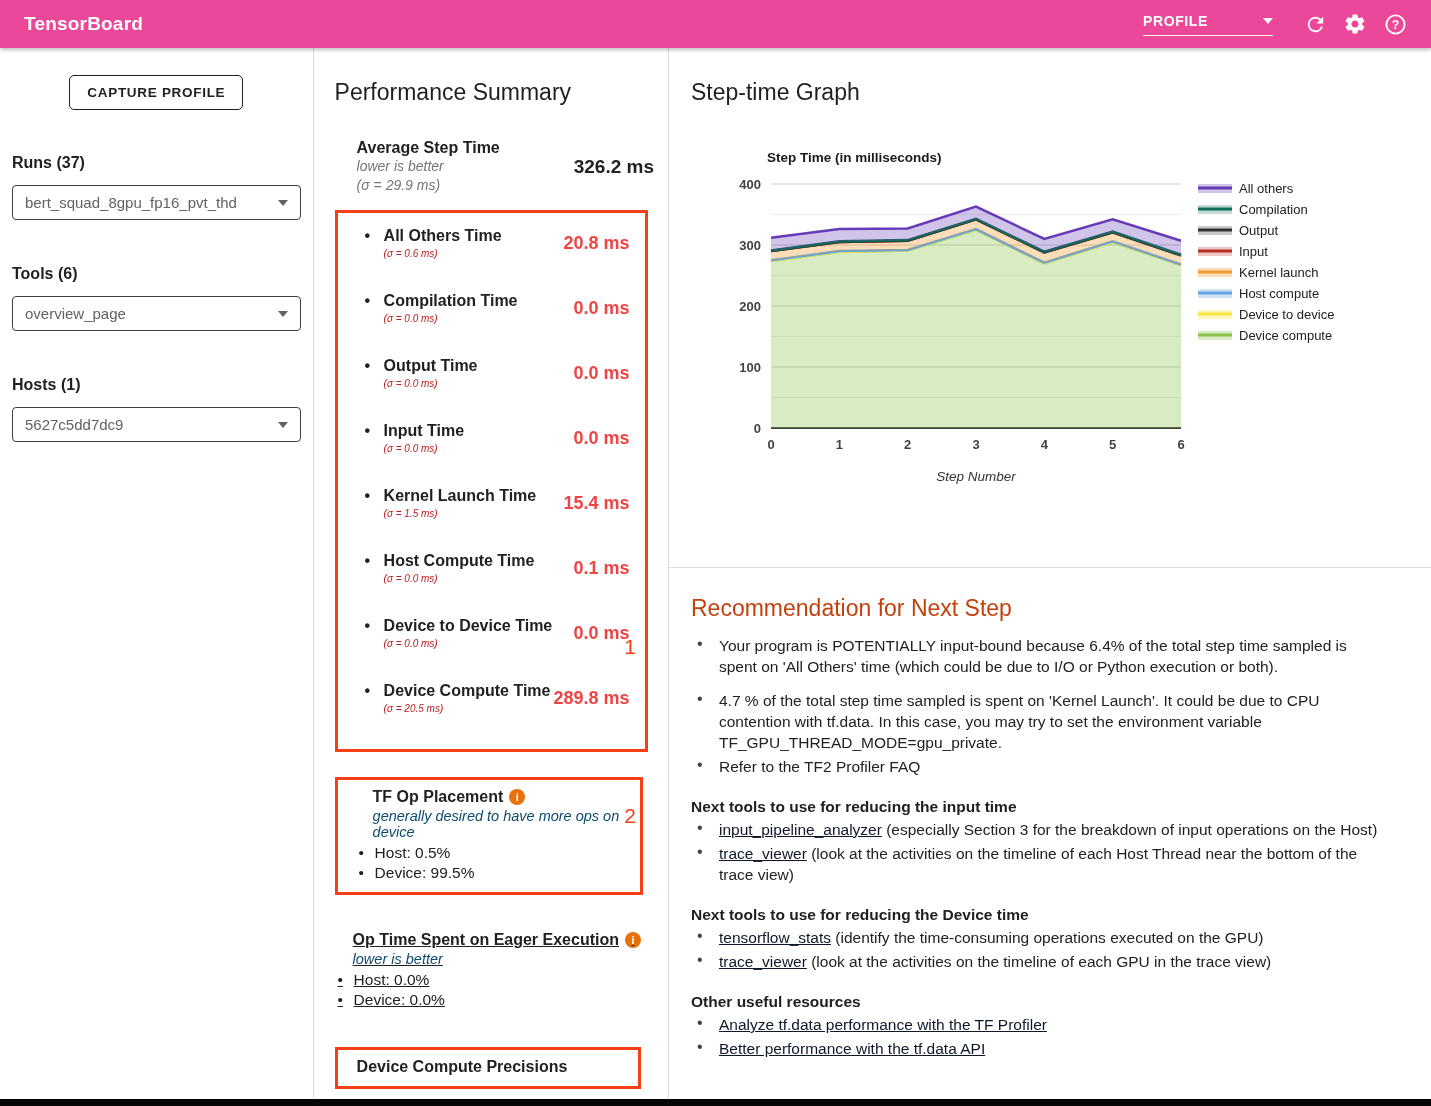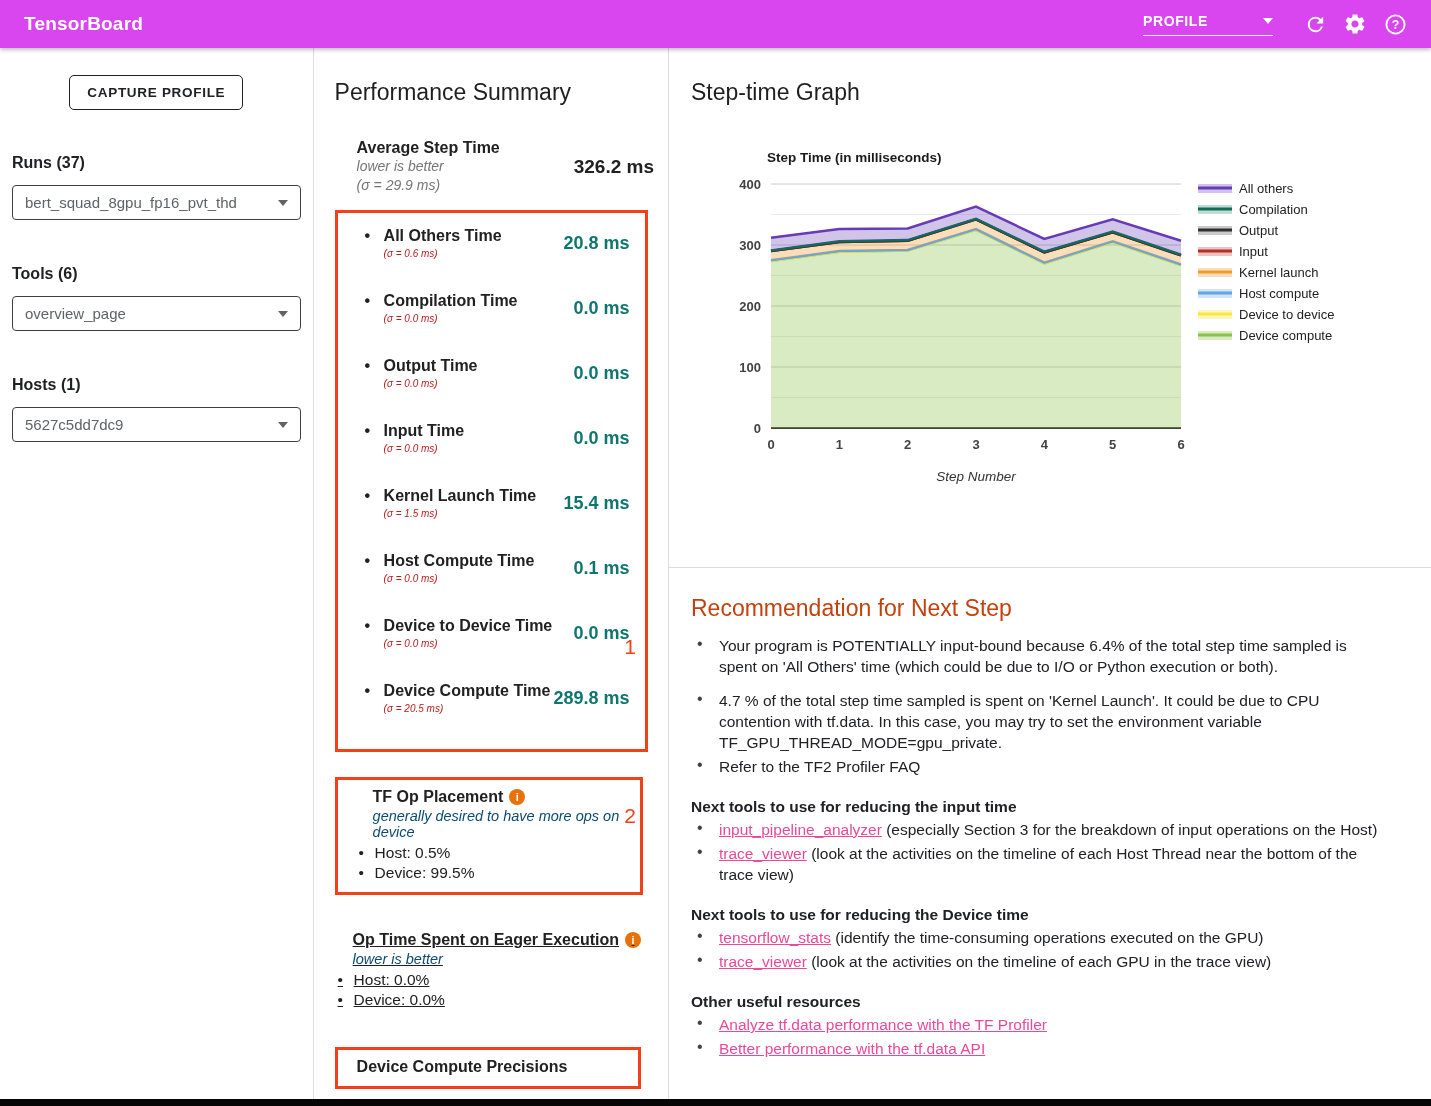--- a/index.html
+++ b/index.html
@@ -2,21 +2,21 @@
 <html><head>
 <meta charset="utf-8">
 <style>
   html,body{margin:0;padding:0;}
   body{
     width:1431px;height:1106px;position:relative;overflow:hidden;
     background:#ffffff;font-family:"Liberation Sans",sans-serif;color:#212121;
   }
   
   .topbar{
-    height:48px;background:#d946ef;display:flex;align-items:center;
+    height:48px;background:#ec4899;display:flex;align-items:center;
     padding:0 16px 0 24px;box-shadow:0 2px 4px rgba(0,0,0,.25);position:relative;z-index:5;
   }
   .topbar .brand{color:#fff;font-size:19px;font-weight:bold;letter-spacing:.2px;}
   .topbar .spacer{flex:1;}
   .nav-select{
     width:130px;margin-right:22px;color:#fff;cursor:pointer;
     border-bottom:1px solid rgba(255,255,255,.95);padding-bottom:6px;
     display:flex;align-items:center;justify-content:space-between;
   }
   .nav-select .nav-label{font-size:14px;letter-spacing:.6px;font-weight:bold;}
@@ -51,21 +51,21 @@
   .boxwrap{position:relative;}
   .red-box{border:3px solid #f43f17;box-sizing:border-box;}
   .box1{width:313px;margin-top:15px;padding:14px 0 2px 0;}
   .annot{position:absolute;color:#f43f17;font-size:21px;}
   .annot-1{right:32px;top:425px;}
   .annot-2{right:32px;top:27px;}
   .metric-row{display:flex;justify-content:space-between;align-items:center;margin-bottom:33px;padding:0 15px 0 27px;}
   .m-label{font-size:16px;font-weight:bold;color:#212121;display:flex;}
   .m-label .bullet{width:19px;color:#212121;}
   .m-sigma{font-size:10px;font-style:italic;color:#b91c1c;margin-left:19px;margin-top:3px;}
-  .m-value{font-size:18px;font-weight:bold;color:#0f766e;white-space:nowrap;}
+  .m-value{font-size:18px;font-weight:bold;color:#ef4444;white-space:nowrap;}
   .box2{width:308px;margin-top:25px;padding:8px 8px 10px 18px;}
   .box3{width:306px;margin-top:38px;padding:8px 8px 10px 2px;}
   .blk-title{font-size:16px;font-weight:bold;color:#212121;margin-left:17px;display:flex;align-items:center;gap:6px;}
   .blk-sub{font-size:14.5px;font-style:italic;color:#0c4a6e;margin-left:17px;margin-top:2px;}
   .blk-list{margin-top:3px;}
   .blk-item{display:flex;font-size:15.5px;color:#212121;line-height:19.5px;padding-left:3px;}
   .blk-item .bullet{width:16px;}
   .info-icon{
     width:16px;height:16px;border-radius:50%;background:#e8710a;color:#fff;display:inline-flex;
     align-items:center;justify-content:center;font-size:11px;font-weight:bold;font-style:normal;flex:0 0 16px;
@@ -78,21 +78,21 @@
   .rec-card{padding:0 40px 0 22px;}
   .chart-wrap{margin-left:28px;margin-top:40px;}
   .rec-title{font-size:23px;font-weight:400;color:#c2410c;margin-top:27px;}
   .rec-bullet{display:flex;margin-top:13px;width:690px;}
   .rec-bullet .bullet{width:22px;padding-left:6px;color:#424242;}
   .rec-bullet .btxt{flex:1;font-size:15.5px;line-height:21px;color:#202124;}
   .rec-head{font-size:15.5px;font-weight:bold;color:#202124;margin-top:21px;width:690px;}
   .rec-item{display:flex;width:700px;margin-top:3px;}
   .rec-item .bullet{width:22px;padding-left:6px;color:#424242;}
   .rec-item .itxt{flex:1;font-size:15.5px;line-height:21px;color:#202124;}
-  .rec-link{color:#ec4899;text-decoration:underline;cursor:pointer;}
+  .rec-link{color:#0f172a;text-decoration:underline;cursor:pointer;}
   
   .bottom-strip{position:absolute;left:0;right:0;bottom:0;height:7px;background:#060606;z-index:10;}
   svg text{font-family:"Liberation Sans",sans-serif;}
 </style>
 </head>
 <body>
 
 <div class="topbar">
   <span class="brand">TensorBoard</span>
   <span class="spacer"></span>

